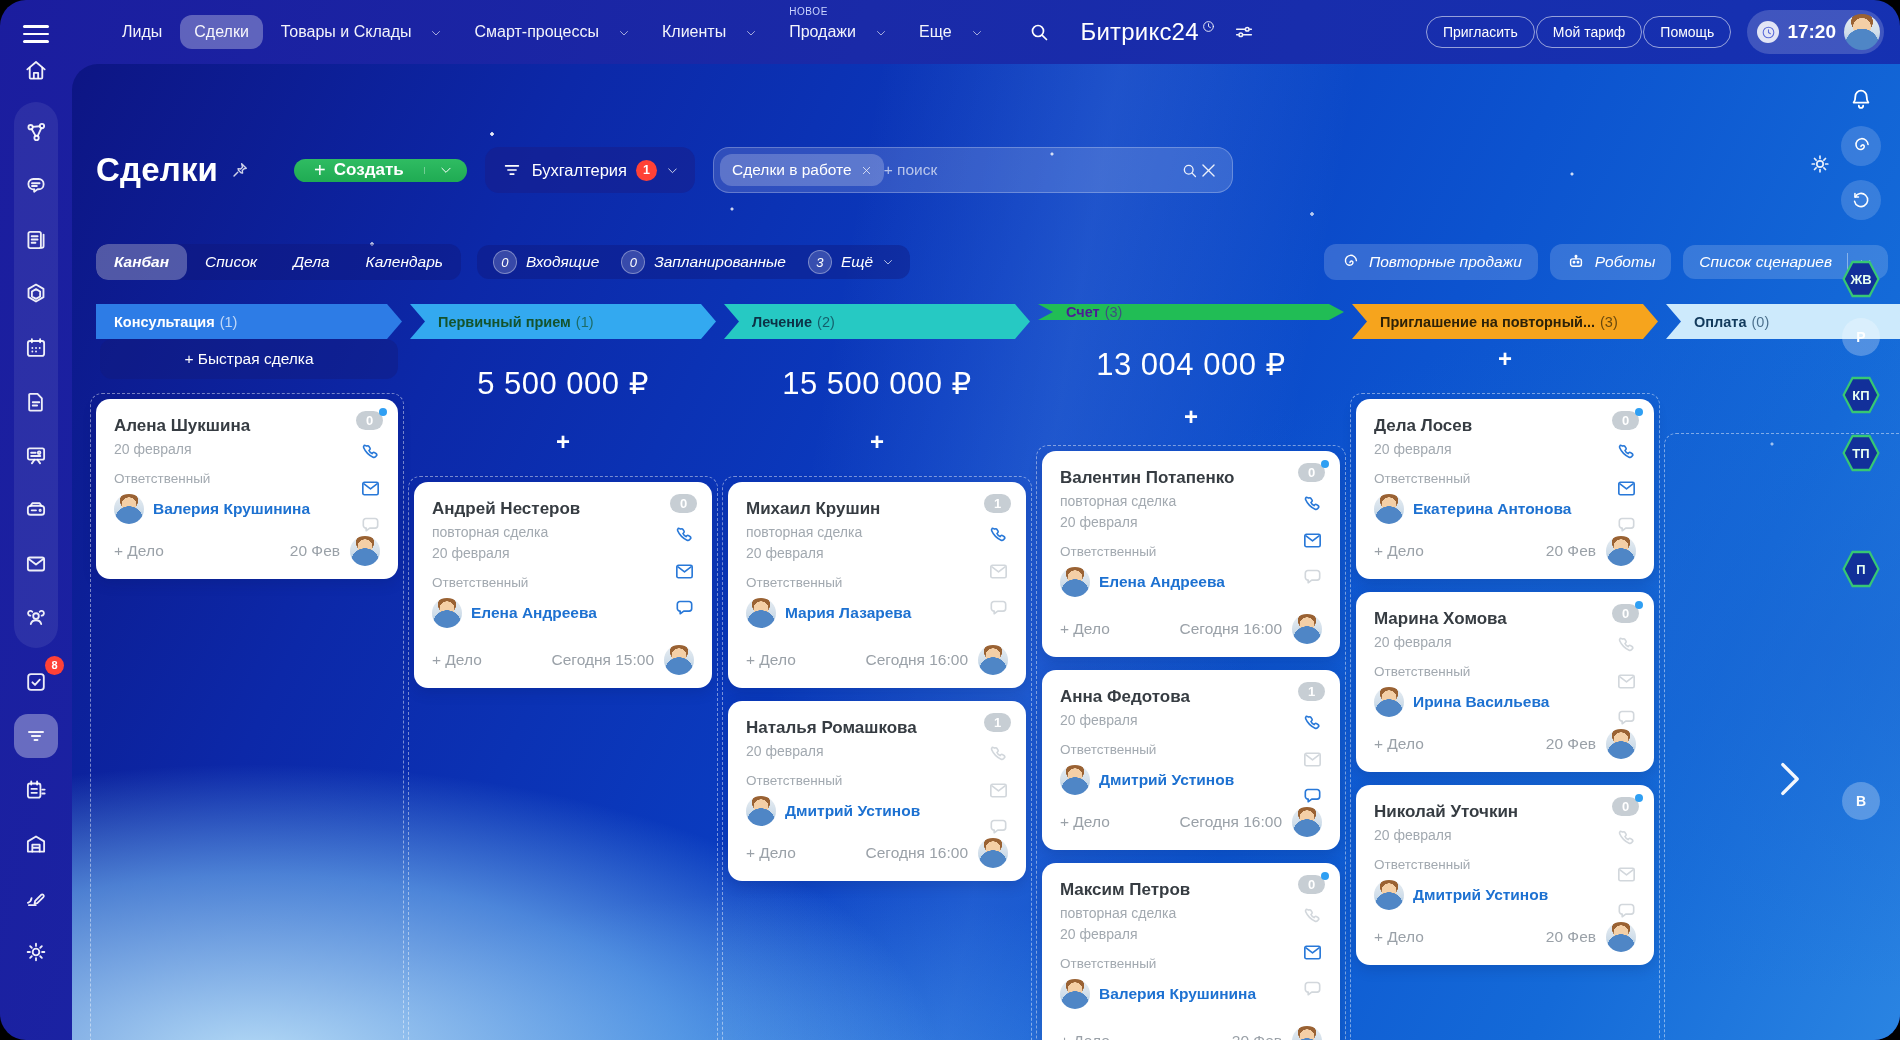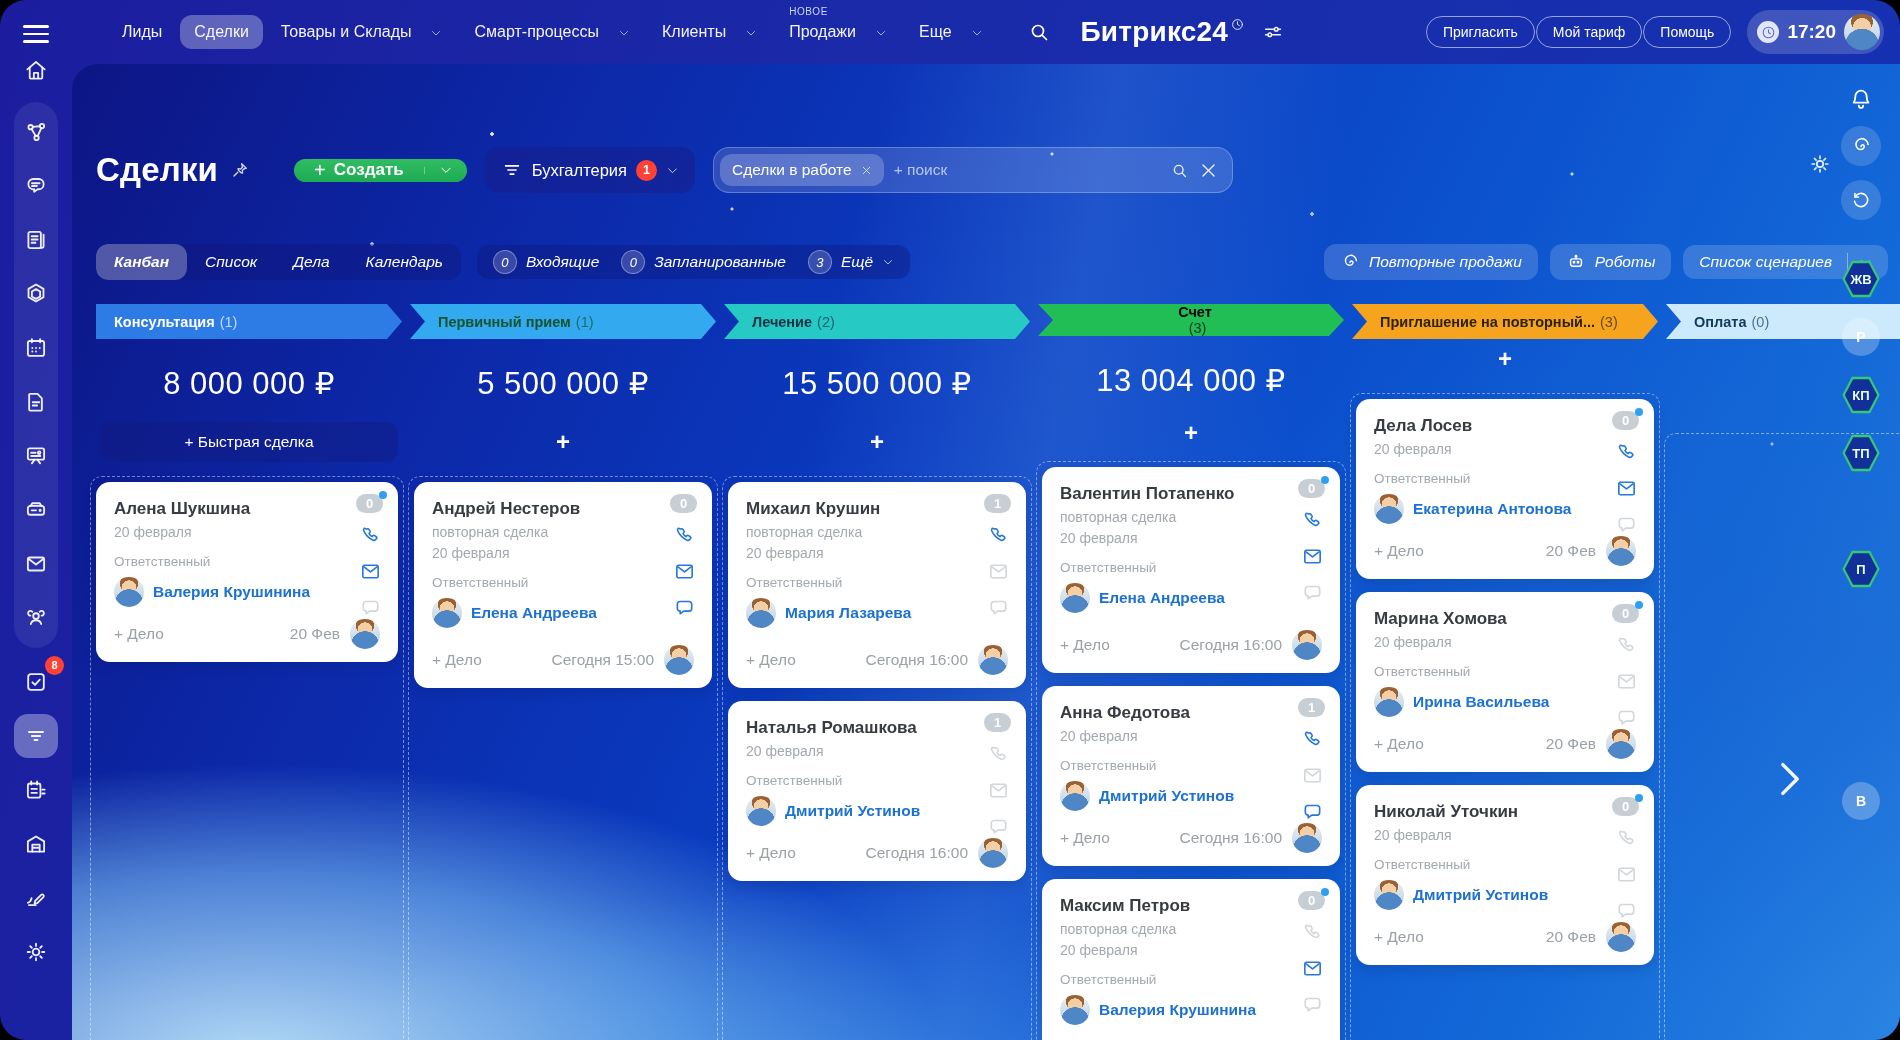--- a/index.html
+++ b/index.html
@@ -47,21 +47,21 @@
 
   
   .topbar { position:absolute; left:72px; top:0; right:0; height:64px; display:flex; align-items:center; z-index:6; padding:0 16px 0 36px; gap:4px; color:#fff; }
   .tmenu { position:relative; display:flex; align-items:center; gap:19px; padding:8px 14px; border-radius:12px;
     font-size:16px; color:rgba(255,255,255,.95); cursor:pointer; white-space:nowrap; }
   .tmenu.active { background:rgba(255,255,255,.30); }
   .tmenu .chev { width:12px; height:12px; opacity:.75; margin-top:2px; }
   .newtag { position:absolute; top:-9px; left:14px; font-size:10px; letter-spacing:.6px; color:#ccd6ff; }
   .tb-search { margin-left:26px; width:24px; height:24px; color:#fff; cursor:pointer; flex:0 0 auto; }
   .brand { display:flex; align-items:flex-start; gap:3px; margin-left:26px; cursor:default; }
-  .brand-name { font-size:28px; font-weight:bold; letter-spacing:.2px; }
+  .brand-name { font-size:24px; font-weight:normal; letter-spacing:.2px; }
   .brand-clock { width:13px; height:13px; margin-top:2px; opacity:.95; }
   .tb-sliders { width:22px; height:22px; margin-left:14px; opacity:.95; cursor:pointer; }
   .tb-pills { margin-left:auto; display:flex; gap:1px; }
   .pill-btn { border:1px solid rgba(255,255,255,.55); border-radius:18px; padding:7px 16px; font-size:14px; color:#fff; cursor:pointer; white-space:nowrap; background:transparent; }
   .time-pill { margin-left:12px; display:flex; align-items:center; gap:8px; background:rgba(255,255,255,.18);
     border-radius:22px; padding:4px 4px 4px 10px; cursor:pointer; }
   .time-clockwrap { width:22px; height:22px; border-radius:50%; background:rgba(255,255,255,.85); color:#5a6bd8; display:flex; align-items:center; justify-content:center; }
   .time-clockwrap svg { width:15px; height:15px; }
   .time-txt { font-size:19px; font-weight:bold; }
   .avatar { border-radius:50%; overflow:hidden; position:relative; flex:0 0 auto;
@@ -81,21 +81,21 @@
   .create-main .plus { font-size:20px; font-weight:normal; }
   .create-split { width:1px; background:rgba(255,255,255,.35); margin:8px 0; }
   .create-chev { display:flex; align-items:center; padding:0 14px; }
   .create-chev svg { width:14px; height:14px; }
   .filter-chip { display:flex; align-items:center; gap:9px; background:rgba(24,28,136,.5); border-radius:14px; padding:0 16px; height:46px; cursor:pointer; }
   .filter-chip svg.funnel { width:22px; height:22px; }
   .filter-chip .lbl { font-size:16.5px; }
   .chip-badge { background:#ff4136; color:#fff; min-width:21px; height:21px; border-radius:11px; font-size:12.5px; font-weight:bold; display:flex; align-items:center; justify-content:center; padding:0 5px; }
   .filter-chip .chev { width:13px; height:13px; opacity:.85; }
   .search-bar { display:flex; align-items:center; background:rgba(255,255,255,.15); border:1px solid rgba(255,255,255,.25);
-    border-radius:16px; height:46px; width:520px; padding:5px 14px 5px 6px; gap:10px; }
+    border-radius:16px; height:46px; width:520px; padding:5px 14px 5px 6px; }
   .search-chip { display:flex; align-items:center; gap:9px; background:rgba(255,255,255,.22); border-radius:12px; padding:7px 12px; font-size:15.5px; cursor:pointer; }
   .search-chip .x { width:11px; height:11px; opacity:.9; cursor:pointer; }
   .search-input { flex:1; background:transparent; border:none; outline:none; color:#fff; font-size:15.5px; font-family:inherit; }
   .search-input::placeholder { color:rgba(255,255,255,.65); }
   .sb-ic { width:19px; height:19px; opacity:.9; cursor:pointer; flex:0 0 auto; }
   .view-gear { position:absolute; right:-26px; top:6px; width:34px; height:34px; color:#fff; opacity:.9; cursor:pointer; }
   .view-gear svg { width:24px; height:24px; }
 
   
   .tabsrow { position:absolute; left:96px; top:178px; right:84px; height:40px; display:flex; align-items:center; z-index:4; color:#fff; }
@@ -470,21 +470,20 @@
           </div>
         </div>
     </section>
 
     <section class="board" id="board" style="left:24px;">
         <div class="lane">
           <div class="lane-head arrow-first" style="background:#2d7ce6;color:#ffffff;">
             <span>Консультация</span>
             <span class="cnt">(1)</span>
           </div>
-          <div class="lane-sum">8 000 000 ₽</div>
           <div class="lane-quick full">+ Быстрая сделка</div>
           <div class="lane-cards">
             <div class="card short">
               <span class="cbadge">0<i class="bdot"></i></span>
               <div class="ctitle">Алена Шукшина</div>
               <div class="csub">20 февраля</div>
               <div class="clabel">Ответственный</div>
               <div class="cresp">
                 <span class="avatar"></span>
                 <span class="clink">Валерия Крушинина</span>
@@ -630,21 +629,21 @@
               </div>
               <div class="cfoot">
                 <span class="cact">+ Дело</span>
                 <span class="cdue">Сегодня 16:00</span>
                 <span class="avatar"></span>
               </div>
             </div>
           </div>
         </div>
         <div class="lane">
-          <div class="lane-head arrow-mid" style="background:#21bd55;color:#000000;flex-direction:column;">
+          <div class="lane-head arrow-mid" style="background:#21bd55;color:#4c1d95;">
             <span>Счет</span>
             <span class="cnt">(3)</span>
           </div>
           <div class="lane-sum">13 004 000 ₽</div>
           <div class="lane-quick plus-only">+</div>
           <div class="lane-cards">
             <div class="card tall">
               <span class="cbadge">0<i class="bdot"></i></span>
               <div class="ctitle">Валентин Потапенко</div>
               <div class="csub">повторная сделка</div>

